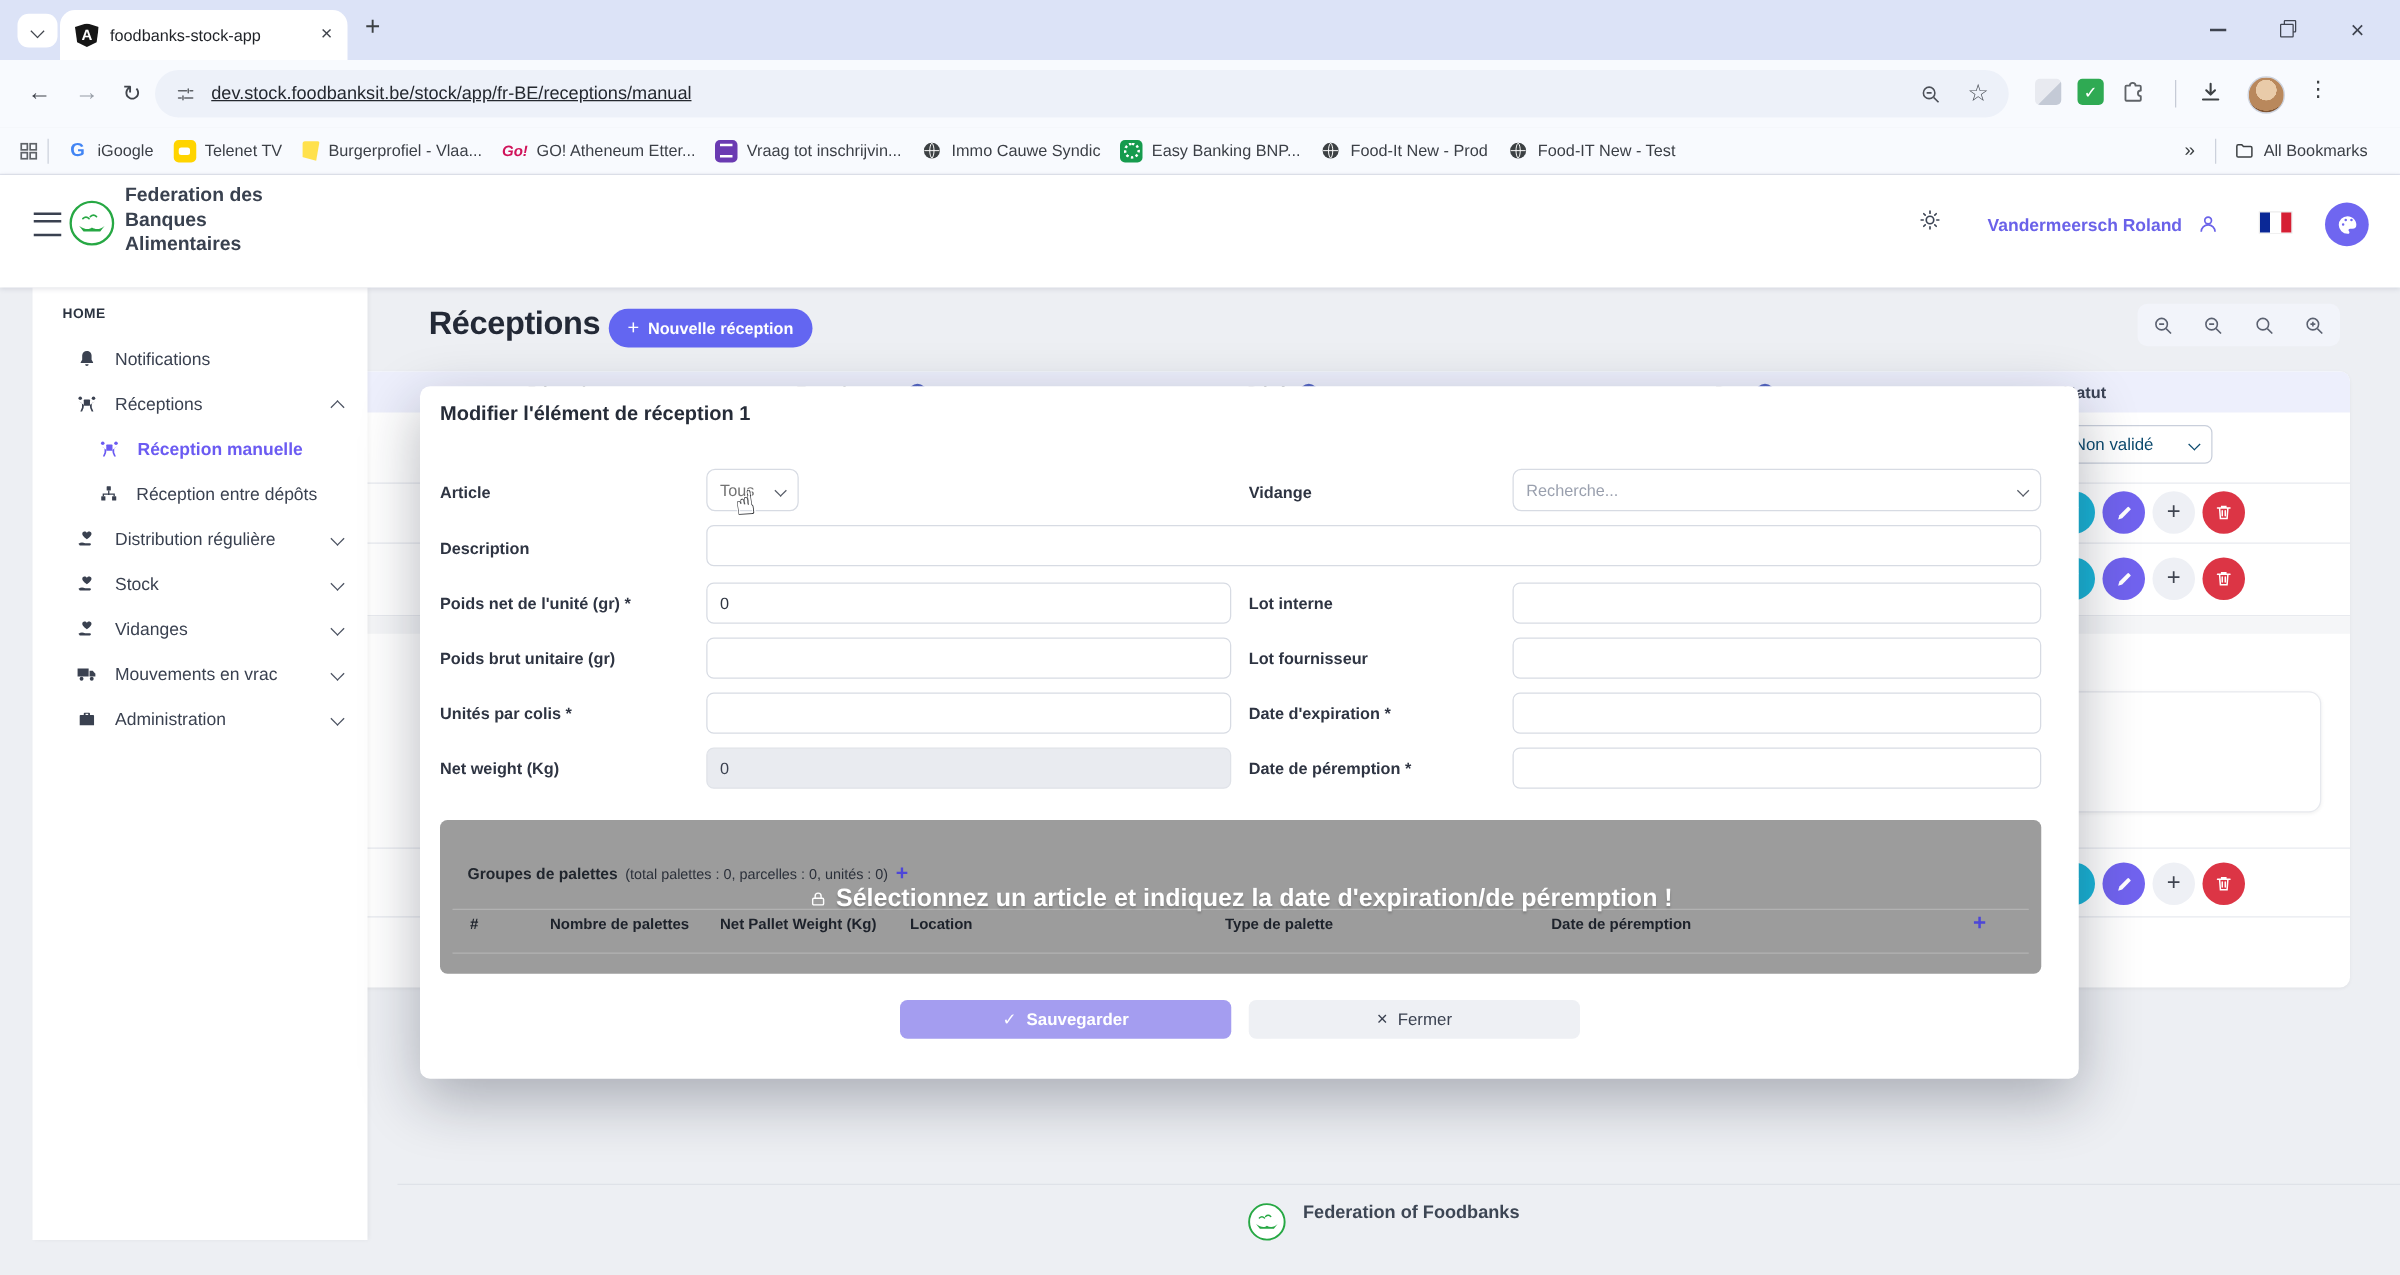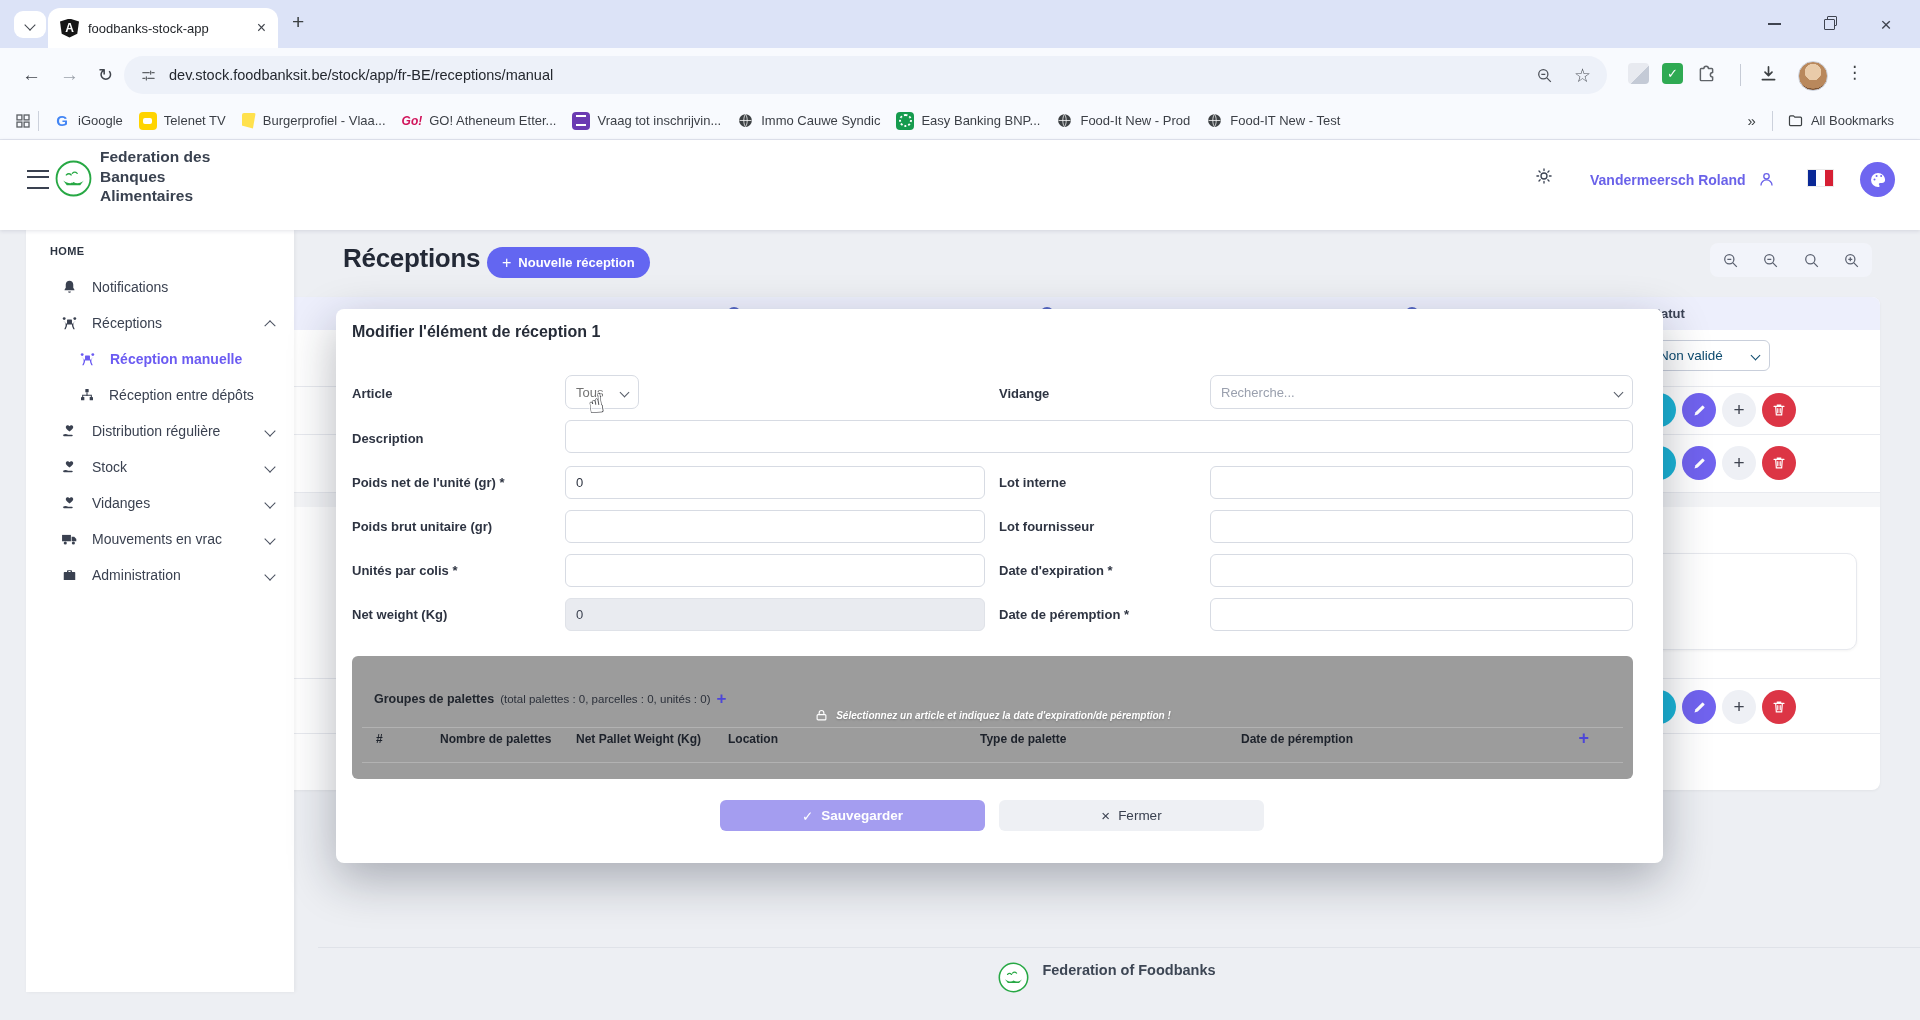--- a/index.html
+++ b/index.html
@@ -20,21 +20,21 @@
   .winbtn{width:56px;height:48px;display:flex;align-items:center;justify-content:center;}
   .minline{width:13px;height:0;border-top:2px solid #3f4450;}
   .restore{position:relative;width:12px;height:12px;}
   .restore::before{content:"";position:absolute;right:-1px;top:-2px;width:8px;height:8px;border:1.6px solid #3f4450;border-radius:1px;}
   .restore::after{content:"";position:absolute;left:0;bottom:0;width:9px;height:9px;border:1.6px solid #3f4450;border-radius:1px;background:#dce3f7;}
   .closex{font-size:19px;color:#3f4450;line-height:1;}
   .toolbar{position:relative;height:54px;background:#f8fafe;}
   .navic{position:absolute;top:14px;font-size:19px;color:#41454d;line-height:26px;}
   .urlpill{position:absolute;left:124px;top:8px;width:1483px;height:38px;border-radius:19px;background:#edf1f9;
            display:flex;align-items:center;box-sizing:border-box;padding:0 16px;gap:12px;}
-  .urltext{font-size:14.5px;color:#24282f;}
+  .urltext{font-size:14.5px;color:#24282f;text-decoration:underline;}
   .pillright{margin-left:auto;display:flex;align-items:center;gap:20px;color:#4c5058;}
   .extic{position:absolute;top:15px;}
   .sep-v{width:1px;height:22px;background:#c6cbd6;}
   .avatar{width:28px;height:28px;border-radius:50%;background:radial-gradient(circle at 50% 36%,#e9cba9 0 36%,#b9885c 37% 72%,#7e5433 73%);border:1px solid #cdd3df;}
   .kebab{font-size:17px;color:#3c4043;}
   .bmbar{position:relative;height:38px;background:#f8fafe;border-bottom:1px solid #e2e5ee;display:flex;align-items:center;
          padding:0 18px 0 14px;box-sizing:border-box;font-size:13px;color:#3b3f46;}
   .bm{display:flex;align-items:center;gap:7px;padding:4px 8px;border-radius:6px;white-space:nowrap;}
   .bm-ic{width:18px;height:18px;border-radius:4px;display:flex;align-items:center;justify-content:center;flex:0 0 auto;font-weight:bold;}
   .gG{color:#4285F4;font-size:15px;font-weight:bold;}
@@ -91,21 +91,21 @@
   .m-input{position:absolute;height:33px;border:1px solid #d7dbe3;border-radius:6px;font-size:13px;padding:0 10px;box-sizing:border-box;color:#2f3542;background:#fff;font-family:inherit;outline:none;}
   .m-input:disabled,.m-input.dis{background:#e9ebf0;border-color:#dfe2e8;color:#3c4250;}
   .m-select{position:absolute;height:34px;border:1px solid #d7dbe3;border-radius:7px;background:#fff;display:flex;align-items:center;justify-content:space-between;padding:0 10px;font-size:13px;color:#737373;box-sizing:border-box;}
   .m-select .chev{color:#555b66;}
   .gray-box{position:absolute;left:16px;top:347px;width:1281px;height:123px;background:#9c9c9c;border-radius:6px;}
   .gb-title{position:absolute;left:22px;top:32px;display:flex;align-items:baseline;gap:6px;color:#21262e;}
   .gb-title .t1{font-size:12.5px;font-weight:bold;}
   .gb-title .t2{font-size:11.5px;color:#2b303a;}
   .gb-title .plus{color:#4d46d8;font-size:17px;font-weight:bold;position:relative;top:1px;}
   .gb-line{position:absolute;left:10px;right:10px;height:1px;background:#b2b2b2;}
-  .gb-msg{position:absolute;left:0;right:0;top:52px;text-align:center;color:#fff;font-size:10px;font-weight:bold;text-shadow:0 1px 2px rgba(0,0,0,.22);display:flex;align-items:center;justify-content:center;gap:7px;font-style:italic;}
+  .gb-msg{position:absolute;left:0;right:0;top:52px;text-align:center;color:#fff;font-size:20px;font-weight:bold;text-shadow:0 1px 2px rgba(0,0,0,.22);display:flex;align-items:center;justify-content:center;gap:7px;}
   .gb-col{position:absolute;top:76px;font-size:12px;font-weight:bold;color:#1d222b;white-space:nowrap;}
   .gb-plus{position:absolute;right:44px;top:72px;color:#4d46d8;font-size:18px;font-weight:bold;}
   .btn-save{position:absolute;left:384px;top:491px;width:265px;height:31px;border-radius:6px;background:#a49df0;color:#fff;display:flex;align-items:center;justify-content:center;gap:8px;font-size:13.5px;font-weight:bold;}
   .btn-close{position:absolute;left:663px;top:491px;width:265px;height:31px;border-radius:6px;background:#eef0f4;color:#3a4150;display:flex;align-items:center;justify-content:center;gap:8px;font-size:13.5px;}
   .cursor{position:absolute;left:588px;top:388px;font-size:27px;color:#16181d;z-index:40;
           text-shadow:-1px -1px 0 #fff,1px -1px 0 #fff,-1px 1px 0 #fff,1px 1px 0 #fff;transform:rotate(-8deg);}
   
   .footer-line{position:absolute;left:318px;top:947px;width:1602px;height:1px;background:#dfe2e8;}
   .footer{position:absolute;left:294px;top:962px;width:1626px;height:52px;display:flex;justify-content:center;gap:13px;}
   .footer-text{font-size:14.5px;font-weight:600;color:#3d4654;}

